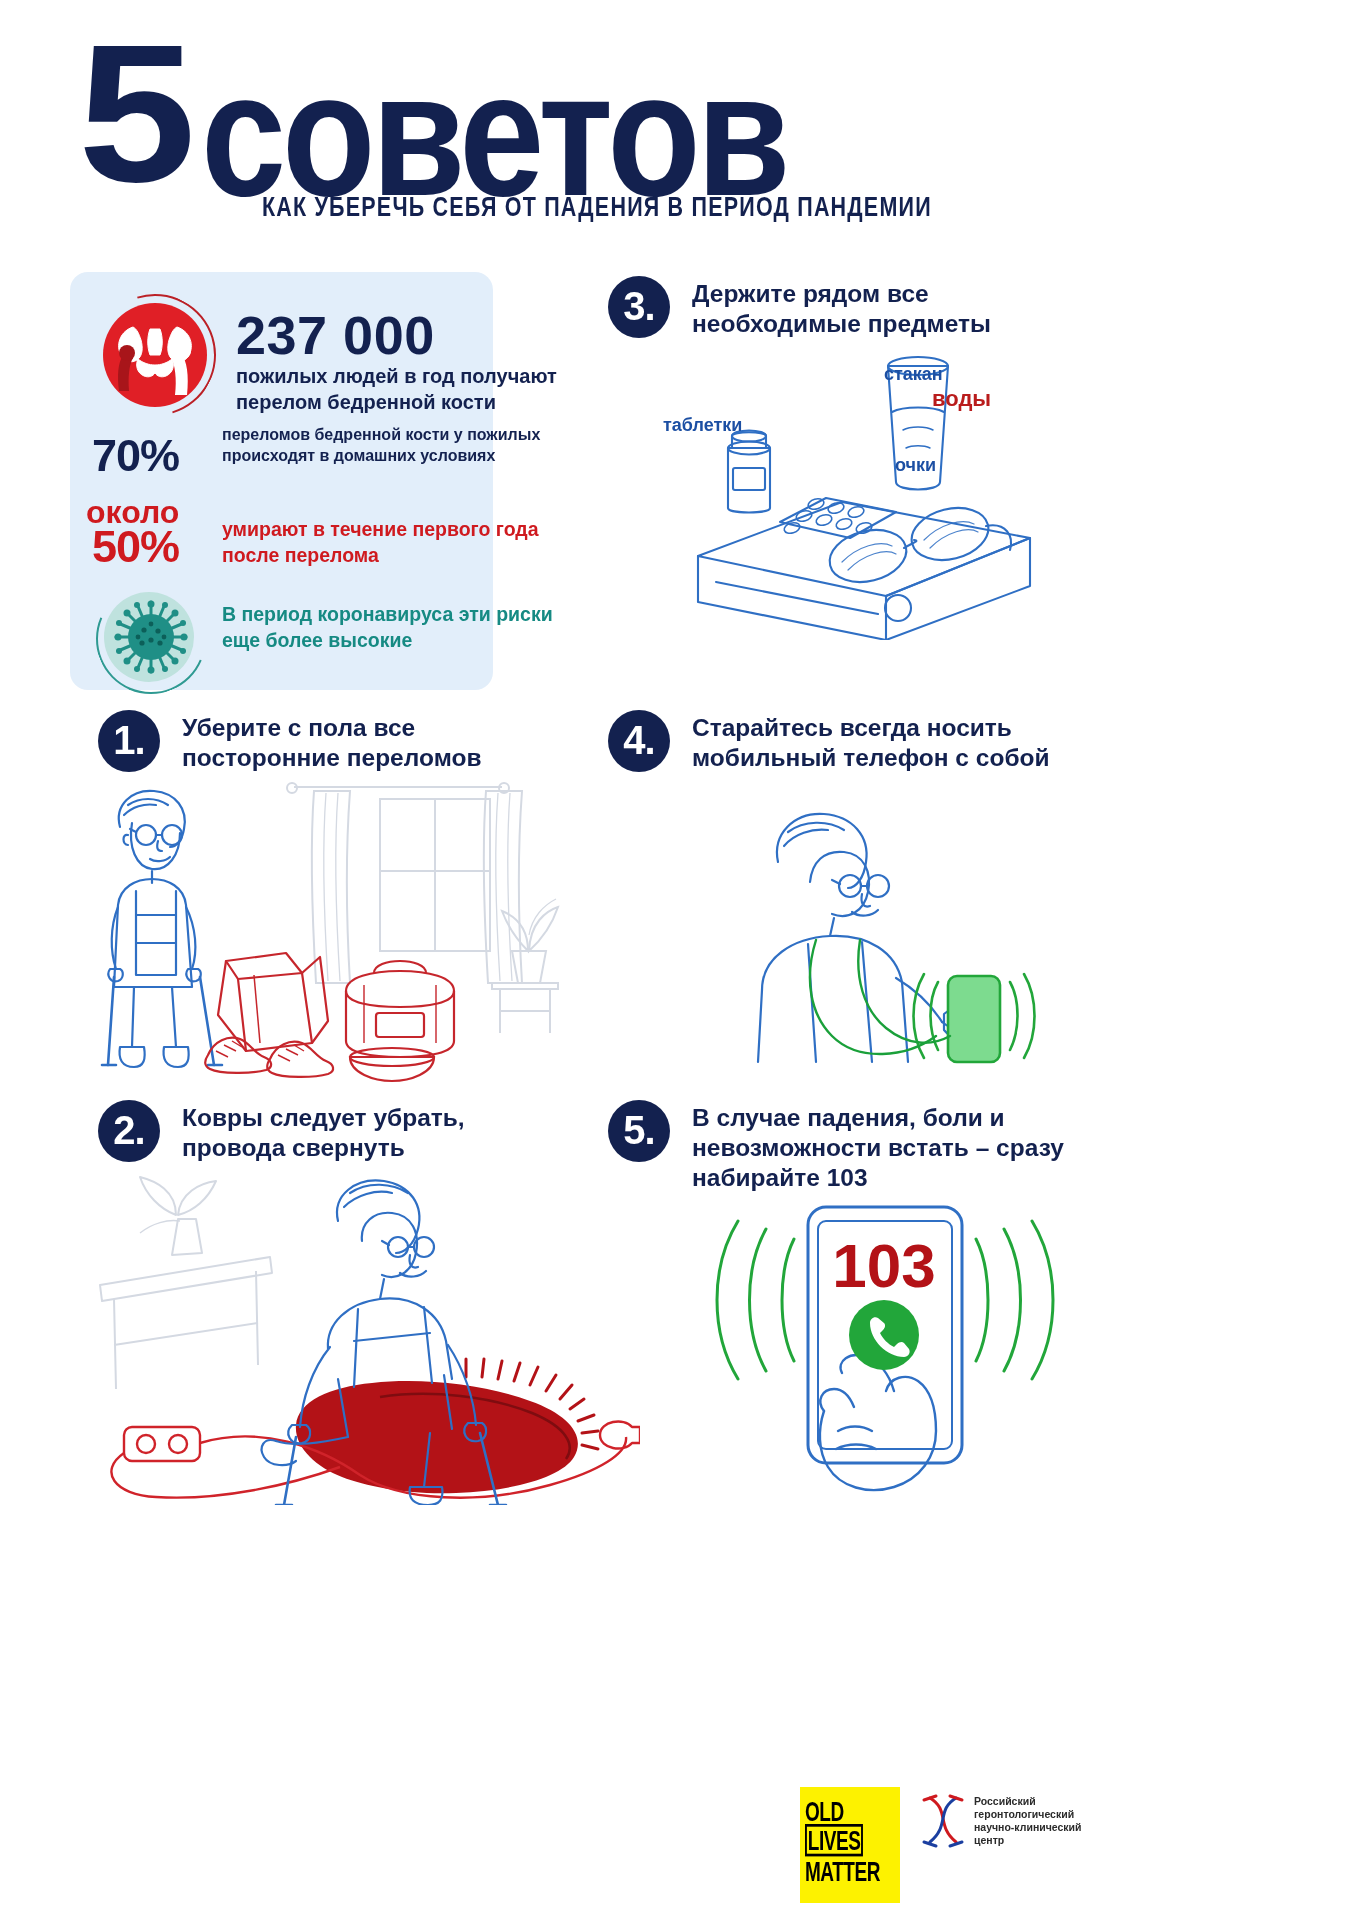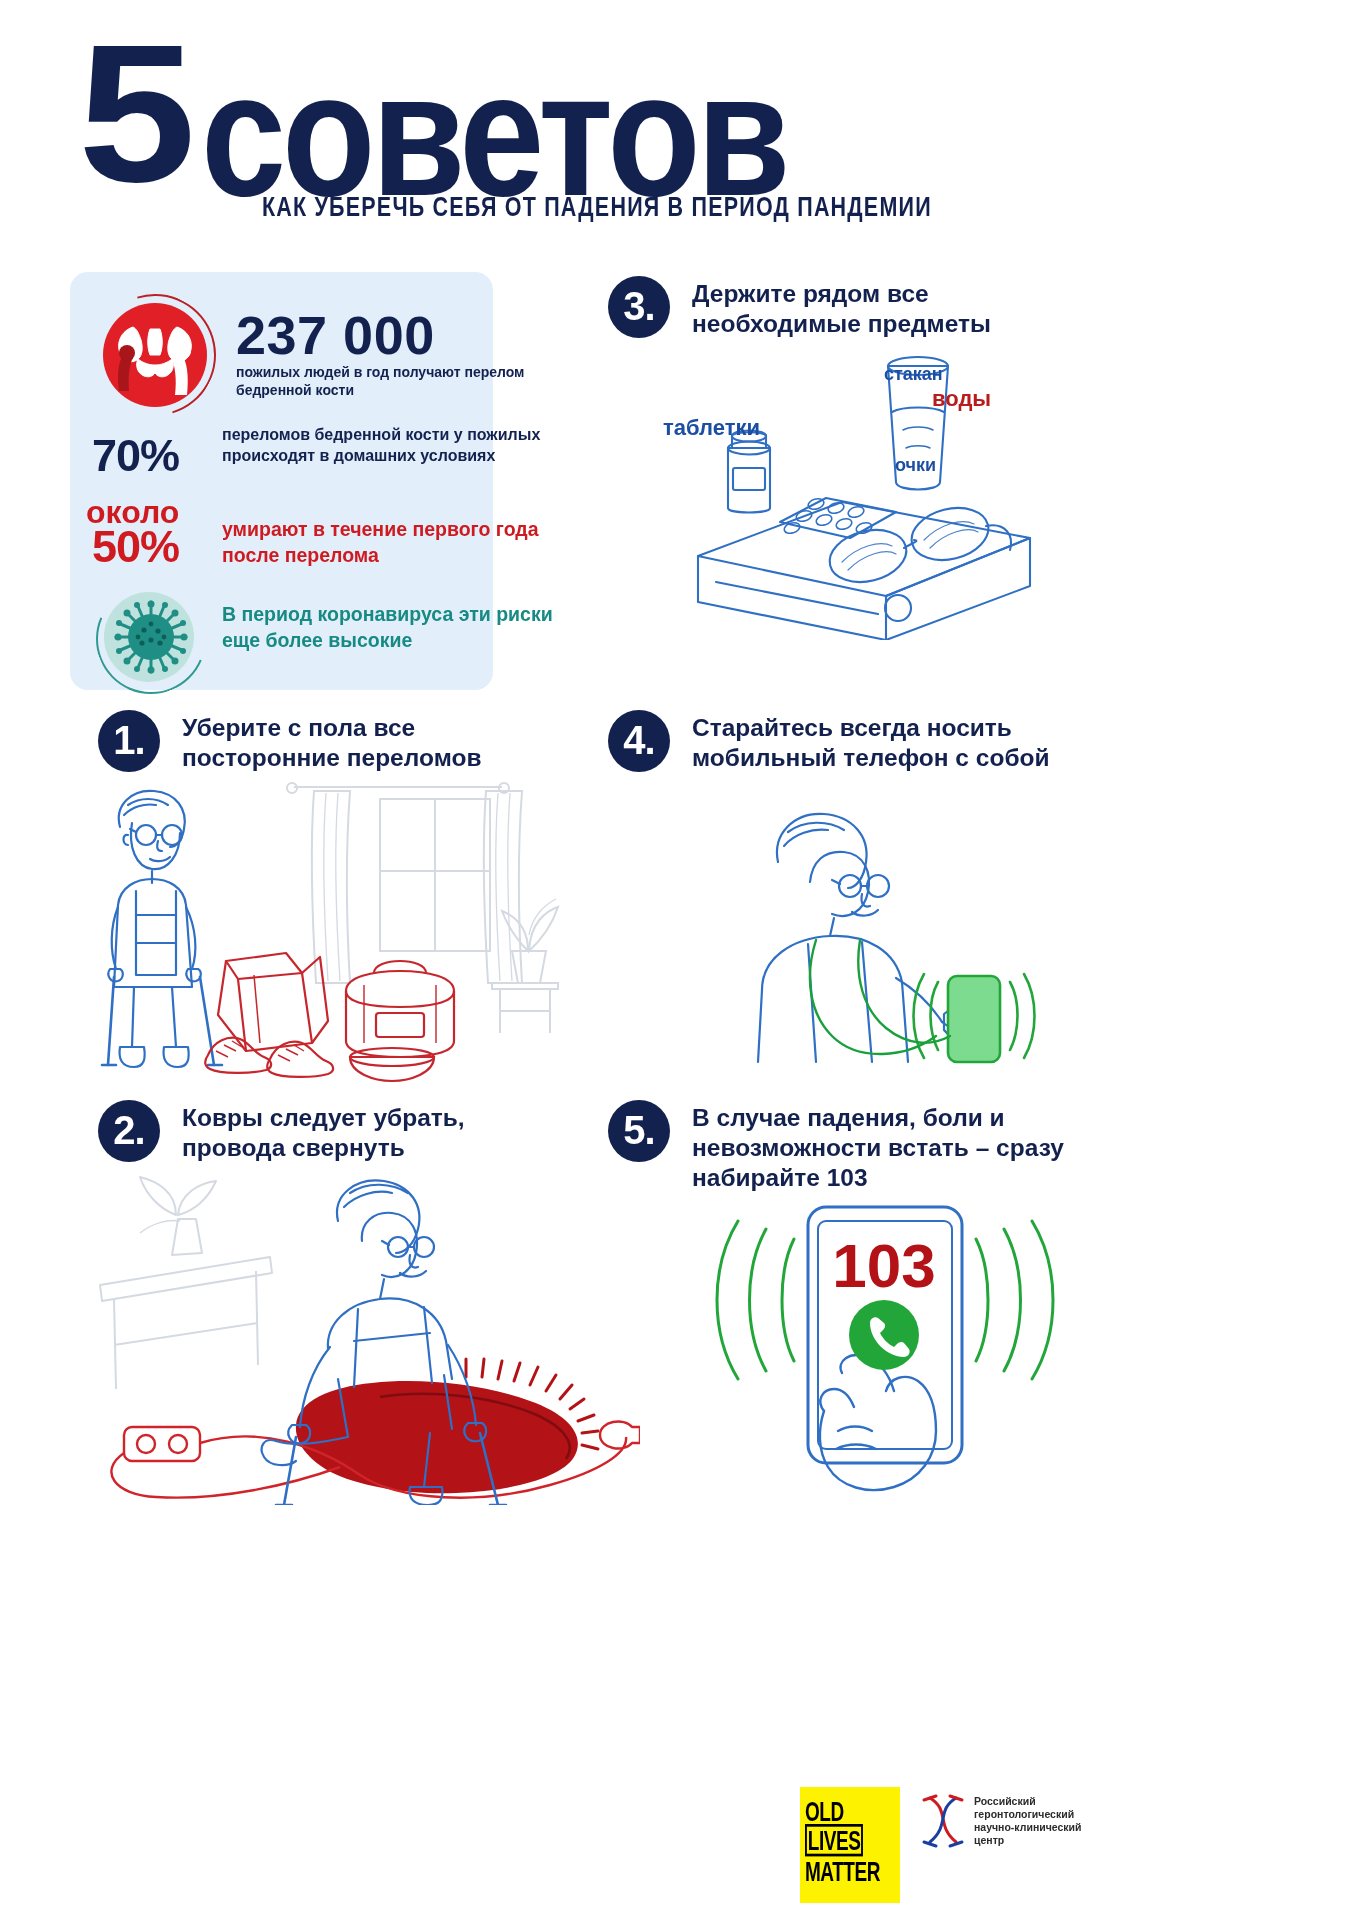--- a/index.html
+++ b/index.html
@@ -47,21 +47,21 @@
   .pelvis-disc{
     position:absolute;left:9px;top:9px;width:104px;height:104px;border-radius:50%;
     background:#e01f26;overflow:hidden;
   }
   .stat1-num{
     position:absolute;left:166px;top:32px;
     font-size:54px;font-weight:bold;color:#13214f;letter-spacing:0.5px;
   }
   .stat1-txt{
     position:absolute;left:166px;top:92px;width:322px;
-    font-size:14px;font-weight:bold;color:#13214f;line-height:1.28;
+    font-size:20px;font-weight:bold;color:#13214f;line-height:1.28;
   }
 
   .stat2-num{
     position:absolute;left:22px;top:158px;
     font-size:45px;font-weight:bold;color:#13214f;letter-spacing:-1px;
   }
   .stat2-txt{
     position:absolute;left:152px;top:152px;width:340px;
     font-size:16px;font-weight:bold;color:#13214f;line-height:1.32;
   }
@@ -285,21 +285,21 @@
       <path d="M366 176 C386 172 394 186 390 200"></path>
       <g stroke-width="1.2" opacity="0.85">
         <path d="M222 212 C238 196 260 190 272 196"></path>
         <path d="M228 220 C244 204 266 198 276 204"></path>
         <path d="M304 190 C320 174 342 168 354 174"></path>
         <path d="M310 198 C326 182 348 176 358 182"></path>
       </g>
     </g>
   </svg>
 
-  <div style="position:absolute;left:663px;top:415px;font-size:22px;font-weight:bold;color:#1c4fa3;">таблетки</div>
+  <div style="position:absolute;left:663px;top:415px;font-size:18px;font-weight:bold;color:#1c4fa3;">таблетки</div>
   <div style="position:absolute;left:884px;top:363px;font-size:18px;font-weight:bold;color:#1c4fa3;line-height:1.25;">стакан</div>
   <div style="position:absolute;left:932px;top:385px;font-size:22px;font-weight:bold;color:#b91c1c;line-height:1.25;">воды</div>
   <div style="position:absolute;left:895px;top:455px;font-size:18px;font-weight:bold;color:#1c4fa3;text-align:center;">очки</div>
 
   <div class="tip-head" style="left:98px;top:710px;width:470px;">
     <div class="badge">
         <span>1.</span>
       </div>
     <div class="tip-title">Уберите с пола все посторонние переломов</div>
   </div>

